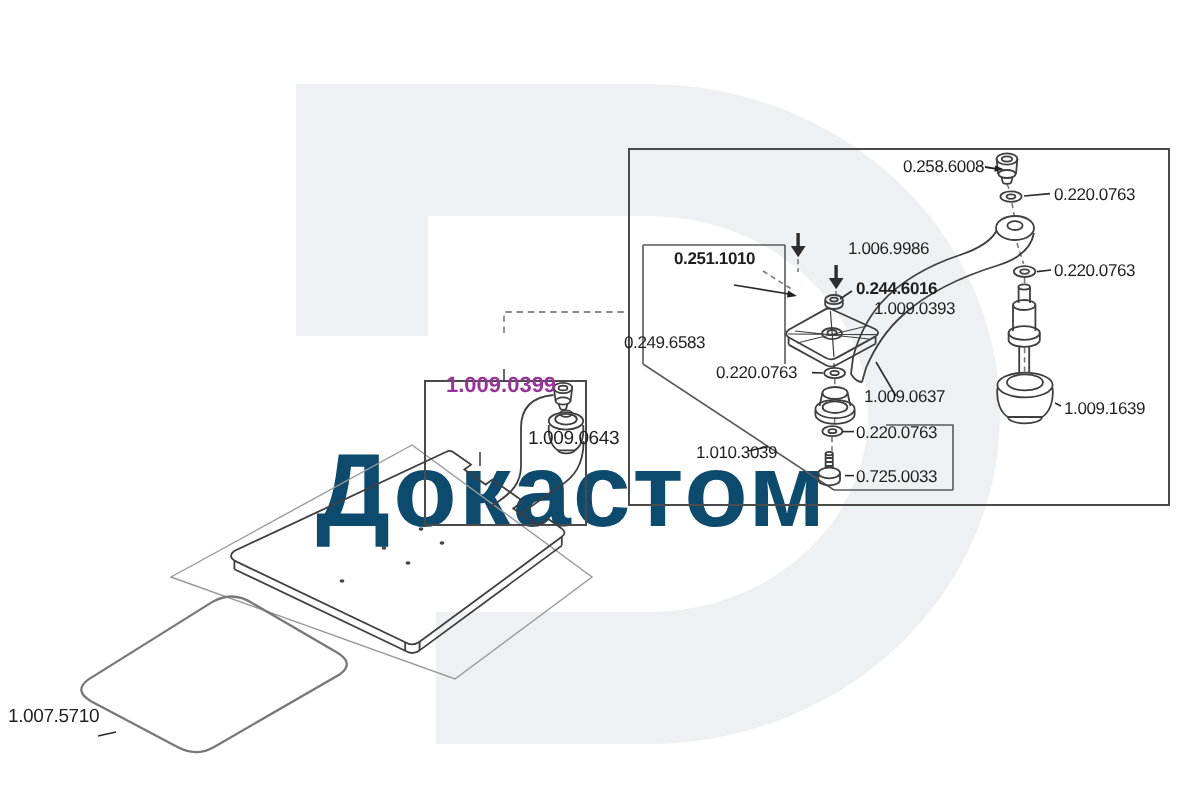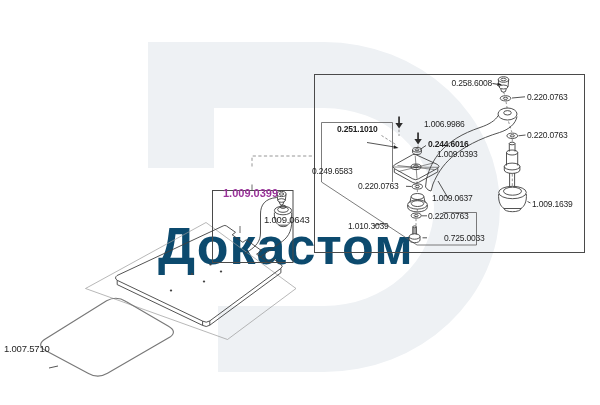--- a/index.html
+++ b/index.html
@@ -214,18 +214,18 @@
   <div class="lbl" style="left:424px;top:120px;">1.006.9986</div>
   <div class="lbl" style="left:428px;top:140px;font-weight:bold;">0.244.6016</div>
   <div class="lbl" style="left:437px;top:150px;">1.009.0393</div>
   <div class="lbl" style="left:337px;top:125px;font-weight:bold;">0.251.1010</div>
   <div class="lbl" style="left:312px;top:137px;margin-top:30px;">0.249.6583</div>
   <div class="lbl" style="left:358px;top:182px;">0.220.0763</div>
   <div class="lbl" style="left:432px;top:194px;">1.009.0637</div>
   <div class="lbl" style="left:532px;top:200px;">1.009.1639</div>
   <div class="lbl" style="left:428px;top:212px;">0.220.0763</div>
   <div class="lbl" style="left:348px;top:222px;">1.010.3039</div>
-  <div class="lbl" style="left:444px;top:234px;">0.725.0033</div>
+  <div class="lbl" style="left:428px;top:234px;">0.725.0033</div>
 
   <div class="lbl lbl-hl" style="left:223px;top:188px;">1.009.0399</div>
   <div class="lbl lbl-main" style="left:217px;top:215px;margin-left:47px;">1.009.0643</div>
-  <div class="lbl lbl-main" style="left:4px;top:344px;">1.007.5710</div>
+  <div class="lbl lbl-main" style="left:4px;top:354px;">1.007.5710</div>
 </div>
 
 </body></html>

